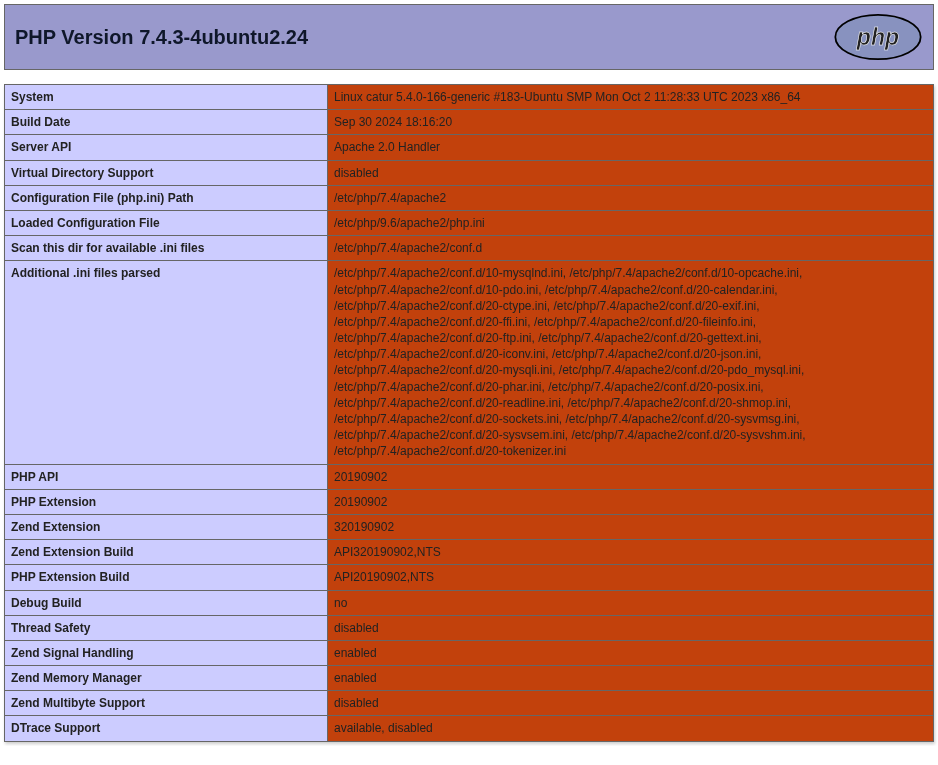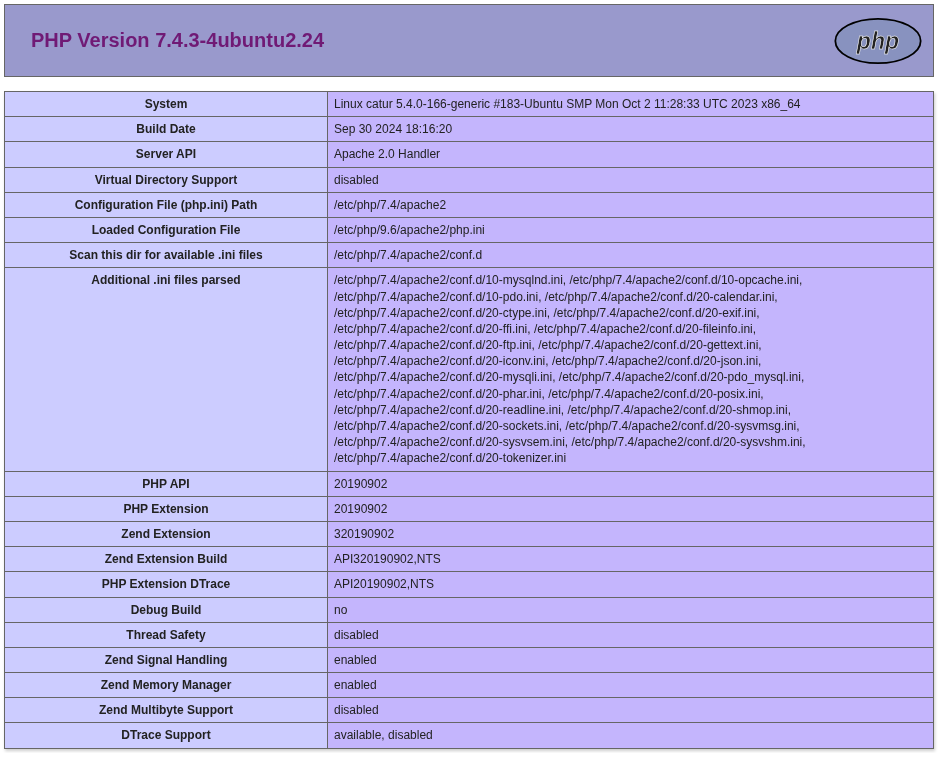--- a/index.html
+++ b/index.html
@@ -19,22 +19,22 @@
     border: 1px solid #666;
     padding: 8px 10px;
     display: flex;
     align-items: center;
     justify-content: space-between;
     box-sizing: border-box;
   }
   .header h1 {
     font-size: 20px;
     font-weight: bold;
-    margin: 16px;
-    color: #701a75;
+    margin: 0;
+    color: #0f172a;
   }
   .php-logo {
     width: 90px;
     height: 48px;
   }
   .info-table {
     width: 100%;
     border-collapse: collapse;
     margin-top: 14px;
     box-shadow: 1px 2px 3px rgba(0,0,0,0.2);
@@ -43,24 +43,23 @@
     border: 1px solid #666;
     padding: 4px 6px;
     vertical-align: top;
     font-size: 12px;
     line-height: 1.35;
   }
   .info-table td.key {
     width: 310px;
     background: #ccccff;
     font-weight: bold;
-    text-align: center;
   }
   .info-table td.val {
-    background: #c4b5fd;
+    background: #c2410c;
   }
 </style>
 </head>
 <body>
 
 <div class="page">
 
   <div class="header">
     <h1>PHP Version 7.4.3-4ubuntu2.24</h1>
     <svg class="php-logo" viewBox="0 0 100 54">
@@ -113,21 +112,21 @@
         </tr>
         <tr>
           <td class="key">Zend Extension</td>
           <td class="val">320190902</td>
         </tr>
         <tr>
           <td class="key">Zend Extension Build</td>
           <td class="val">API320190902,NTS</td>
         </tr>
         <tr>
-          <td class="key">PHP Extension DTrace</td>
+          <td class="key">PHP Extension Build</td>
           <td class="val">API20190902,NTS</td>
         </tr>
         <tr>
           <td class="key">Debug Build</td>
           <td class="val">no</td>
         </tr>
         <tr>
           <td class="key">Thread Safety</td>
           <td class="val">disabled</td>
         </tr>

